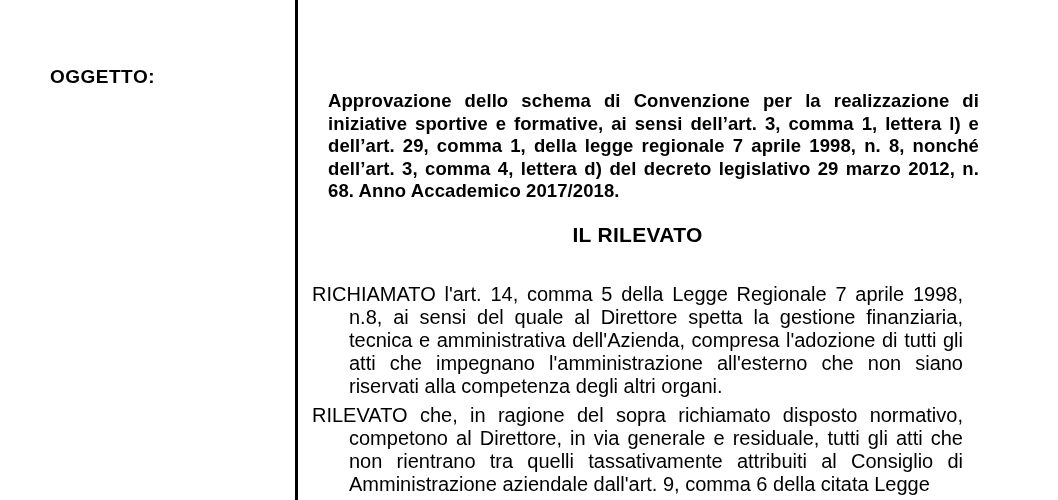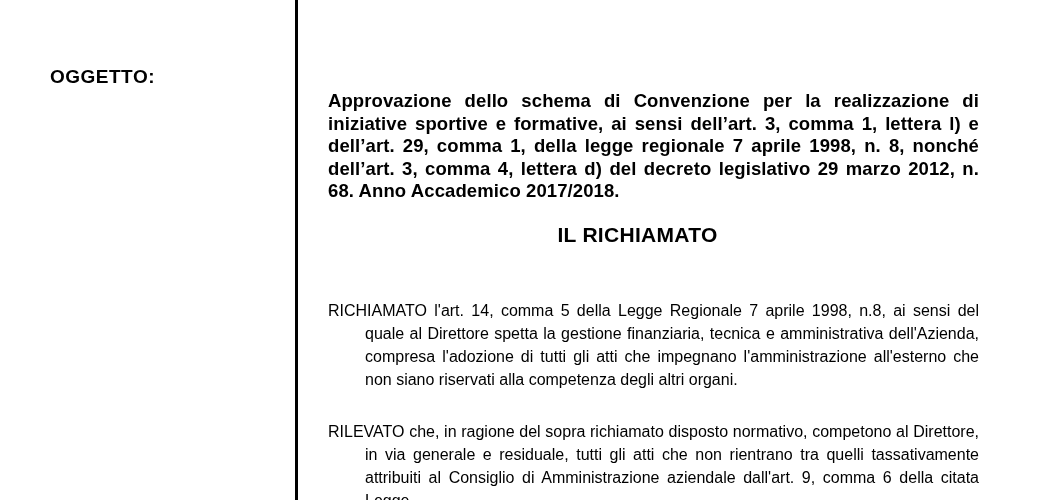--- a/index.html
+++ b/index.html
@@ -61,22 +61,22 @@
     margin: 0;
     font-size: 21px;
     font-weight: bold;
     text-align: center;
     letter-spacing: 0.3px;
   }
   .body-para {
     position: absolute;
     left: 0;
     width: 651px;
-    margin: 16px;
-    font-size: 16px;
+    margin: 0;
+    font-size: 20px;
     font-weight: normal;
     line-height: 23px;
     text-align: justify;
     padding-left: 37px;
     text-indent: -37px;
     box-sizing: border-box;
   }
   .para-richiamato { top: 283px; }
   .para-rilevato   { top: 404px; }
 </style>
@@ -86,21 +86,21 @@
 <div class="page">
 
   <div class="divider"></div>
 
   <div class="oggetto-label">OGGETTO:</div>
 
   <div class="right-col">
 
     <p class="subject">Approvazione dello schema di Convenzione per la realizzazione di iniziative sportive e formative, ai sensi dell’art. 3, comma 1, lettera l) e dell’art. 29, comma 1, della legge regionale 7 aprile 1998, n. 8, nonché dell’art. 3, comma 4, lettera d) del decreto legislativo 29 marzo 2012, n. 68. Anno Accademico 2017/2018.</p>
 
-    <h1 class="doc-heading">IL RICHIAMATO</h1>
+    <h1 class="doc-heading">IL RILEVATO</h1>
 
     <p class="body-para para-richiamato">RICHIAMATO l'art. 14, comma 5 della Legge Regionale 7 aprile 1998, n.8, ai sensi del quale al Direttore spetta la gestione finanziaria, tecnica e amministrativa dell'Azienda, compresa l'adozione di tutti gli atti che impegnano l'amministrazione all'esterno che non siano riservati alla competenza degli altri organi.</p>
 
     <p class="body-para para-rilevato">RILEVATO che, in ragione del sopra richiamato disposto normativo, competono al Direttore, in via generale e residuale, tutti gli atti che non rientrano tra quelli tassativamente attribuiti al Consiglio di Amministrazione aziendale dall'art. 9, comma 6 della citata Legge</p>
 
   </div>
 
 </div>
 
 </body></html>

